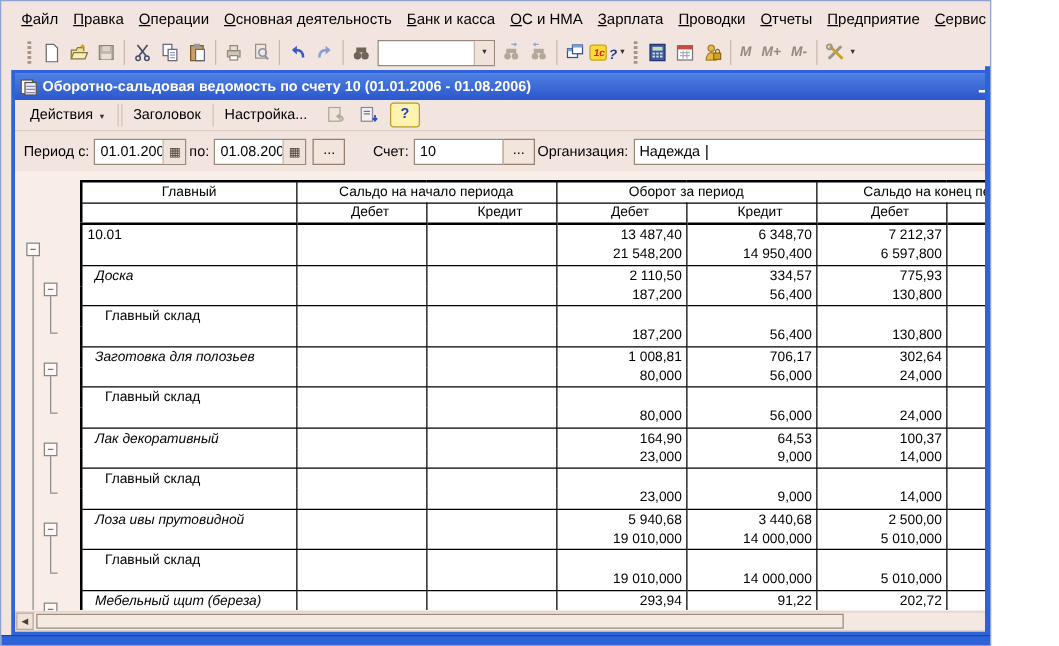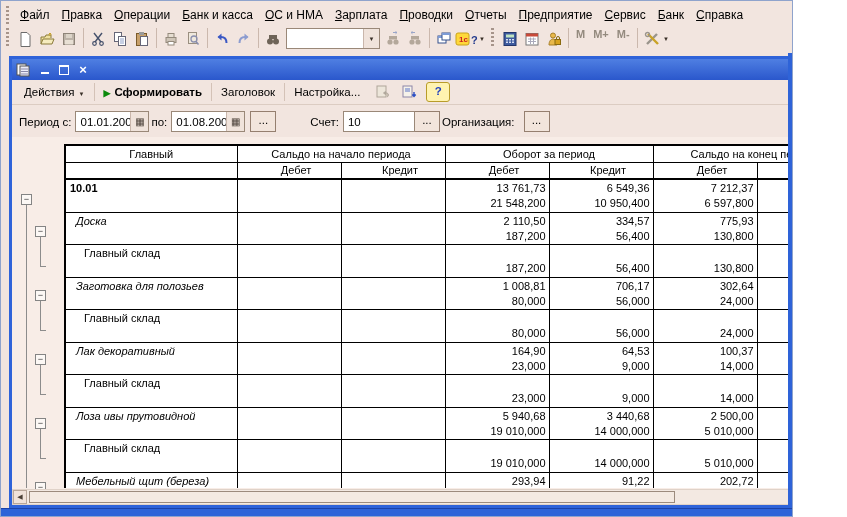--- a/index.html
+++ b/index.html
@@ -10,21 +10,21 @@
   .app-frame-right{position:absolute;top:52px;right:0;width:4px;bottom:0;background:#2E63D8;}
 
   
   .menubar{position:absolute;left:0;top:0;width:100%;height:27px;display:flex;align-items:center;padding-left:4px;box-sizing:border-box;font-size:12px;}
   .grip{width:3px;height:18px;margin:0 5px 0 1px;
         background-image:repeating-linear-gradient(to bottom,#A6948A 0 2px,transparent 2px 4px);}
   .menu-item{padding:3px 6px;white-space:nowrap;cursor:default;}
   .menu-item:first-letter{text-decoration:underline;}
 
   
-  .toolbar{position:absolute;left:0;top:27px;width:100%;height:28px;display:flex;align-items:flex-start;padding-left:4px;box-sizing:border-box;}
+  .toolbar{position:absolute;left:0;top:27px;width:100%;height:28px;display:flex;align-items:center;padding-left:20px;box-sizing:border-box;font-style:italic;}
   .tbtn{width:22px;height:22px;display:flex;align-items:center;justify-content:center;flex:0 0 auto;}
   .tsep{width:1px;height:20px;background:#CBB8AD;margin:0 3px;flex:0 0 auto;}
   .combo{width:92px;height:19px;background:#fff;border:1px solid #9A8878;display:flex;align-items:center;flex:0 0 auto;margin:0 2px;}
   .combo .val{flex:1;}
   .combo .dd{width:15px;height:100%;background:#F0E3DB;border-left:1px solid #C9B6AB;display:flex;align-items:center;justify-content:center;font-size:6px;color:#3A3028;}
   .ddarrow{font-size:6px;color:#3A3028;margin-left:1px;}
   .membtn{font-weight:bold;font-size:11px;color:#948A7E;padding:0 4px;}
 
   
   .win{position:absolute;left:8px;top:55px;width:831px;height:452px;background:#F2E5DF;
@@ -65,21 +65,21 @@
   table.grid{border-collapse:collapse;table-layout:fixed;width:796px;border:2px solid #000;}
   .grid th{font-weight:normal;text-align:center;border-right:1px solid #000;border-bottom:1px solid #000;
            height:16px;line-height:16px;padding:0;white-space:nowrap;overflow:hidden;font-size:11px;}
   .grid tr.sub th{height:15px;line-height:15px;border-bottom:2px solid #000;padding-left:14px;}
   .grid td{border-right:1px solid #000;height:16px;line-height:16px;padding:0 3px;white-space:nowrap;overflow:hidden;font-size:11px;box-sizing:border-box;}
   .grid tr.grp-end td{border-bottom:1px solid #000;height:16px;line-height:15px;}
   .c-num{text-align:right;}
   .c-label.lvl0{padding-left:4px;}
   .c-label.lvl1{padding-left:10px;font-style:italic;}
   .c-label.lvl2{padding-left:18px;}
-  .b{font-weight:bold;}
+  .b{font-weight:normal;}
 
   
   .tree-el{position:absolute;}
   .mbox{width:11px;height:11px;background:#FCF8F5;border:1px solid #848484;box-sizing:border-box;
         font-size:9px;line-height:8px;text-align:center;color:#333;}
   .vline{width:1px;background:#8C8C8C;}
   .hline{height:1px;background:#8C8C8C;}
 
   
   .vscroll{position:absolute;left:806px;top:7px;width:16px;height:344px;background:#F3E9E2;border:1px solid #E0D2C8;box-sizing:border-box;}
@@ -93,20 +93,21 @@
 <body>
 
 <div class="app">
 
   <div class="menubar">
     <div class="grip"></div>
     <div id="menu-items" style="display:flex;">
         <div class="menu-item">Файл</div>
         <div class="menu-item">Правка</div>
         <div class="menu-item">Операции</div>
+        <div class="menu-item">Основная деятельность</div>
         <div class="menu-item">Банк и касса</div>
         <div class="menu-item">ОС и НМА</div>
         <div class="menu-item">Зарплата</div>
         <div class="menu-item">Проводки</div>
         <div class="menu-item">Отчеты</div>
         <div class="menu-item">Предприятие</div>
         <div class="menu-item">Сервис</div>
         <div class="menu-item">Банк</div>
         <div class="menu-item">Справка</div>
       </div>
@@ -296,35 +297,35 @@
     <div class="titlebar">
       <span class="ticon">
         <svg width="14" height="14">
             <rect x="1" y="1" width="9" height="11" fill="#fff" stroke="#555"></rect>
             <rect x="4" y="3" width="9" height="10" fill="#EDEDF8" stroke="#555"></rect>
             <line x1="5" y1="6" x2="12" y2="6" stroke="#88A"></line>
             <line x1="5" y1="8.5" x2="12" y2="8.5" stroke="#88A"></line>
             <line x1="5" y1="11" x2="12" y2="11" stroke="#88A"></line>
           </svg>
       </span>
+      <span class="ttext">Оборотно-сальдовая ведомость по счету 10 (01.01.2006 - 01.08.2006)</span>
       <span class="wbtn">
           <span class="wmin"></span>
         </span>
       <span class="wbtn">
           <span class="wmax"></span>
         </span>
       <span class="wbtn">
           <span class="wclose">×</span>
         </span>
     </div>
 
     <div class="cmdbar">
       <div class="cbtn"><span>Действия</span> <span class="ddarrow">▼</span></div>
       <div class="csep"></div>
-      <div class="cbtn cbold"><span class="play">▶</span><span>Сформировать</span></div>
       <div class="csep"></div>
       <div class="cbtn">Заголовок</div>
       <div class="csep"></div>
       <div class="cbtn">Настройка...</div>
       <div class="cicon">
         <svg width="18" height="16">
             <rect x="3" y="2" width="9" height="11" fill="#EDE6DA" stroke="#AFA69A"></rect>
             <path d="M13 13c2-1 2-3 0-4h-3M11.5 7.5L9.5 9l2 1.5z" fill="#C9BFB2" stroke="#AFA69A"></path>
           </svg>
         </div>
@@ -345,27 +346,31 @@
         <span class="txt">01.01.2006</span>
         <span class="calbtn">▦</span>
         </span>
       <span class="flabel">по:</span>
       <span class="inp w-date">
         <span class="txt">01.08.2006</span>
         <span class="calbtn">▦</span>
         </span>
       <span class="dotsbtn">...</span>
 
-      <span class="flabel" style="margin-left:34px">Счет:</span>
+      <span class="flabel" style="margin-left:22px">Счет:</span>
       <span class="inp w-acct">
         <span class="txt">10</span>
         </span>
       <span class="dotsbtn" style="margin-left:0;border-left:none">...</span>
 
       <span class="flabel" style="">Организация:</span>
+      <span class="inp grow">
+        <span class="txt" style="flex:0 0 auto">Надежда</span>
+          <span class="caret"></span>
+        </span>
       <span class="dotsbtn">...</span>
     </div>
 
     <div class="panel">
       <div id="tree-gutter">
           <div class="tree-el vline" style="left: 14px; top: 68px; height: 283px;"></div>
           <div class="tree-el mbox" style="left: 9px; top: 57px;">−</div>
           <div class="tree-el mbox" style="left: 23px; top: 89px;">−</div>
           <div class="tree-el vline" style="left: 28px; top: 100px; height: 29px;"></div>
           <div class="tree-el hline" style="left: 28px; top: 129px; width: 6px;"></div>
@@ -407,31 +412,31 @@
               <th>Кредит</th>
               <th>Дебет</th>
               <th>Кредит</th>
             </tr>
           </thead>
           <tbody id="grid-tbody">
               <tr>
                 <td class="c-label lvl0 b">10.01</td>
                 <td class="c-num"></td>
                 <td class="c-num"></td>
-                <td class="c-num">13 761,73</td>
-                <td class="c-num">6 549,36</td>
+                <td class="c-num">13 487,40</td>
+                <td class="c-num">6 348,70</td>
                 <td class="c-num">7 212,37</td>
                 <td class="c-num"></td>
               </tr>
               <tr class="grp-end">
                 <td class="c-label"></td>
                 <td class="c-num"></td>
                 <td class="c-num"></td>
                 <td class="c-num">21 548,200</td>
-                <td class="c-num">10 950,400</td>
+                <td class="c-num">14 950,400</td>
                 <td class="c-num">6 597,800</td>
                 <td class="c-num"></td>
               </tr>
               <tr>
                 <td class="c-label lvl1">Доска</td>
                 <td class="c-num"></td>
                 <td class="c-num"></td>
                 <td class="c-num">2 110,50</td>
                 <td class="c-num">334,57</td>
                 <td class="c-num">775,93</td>

